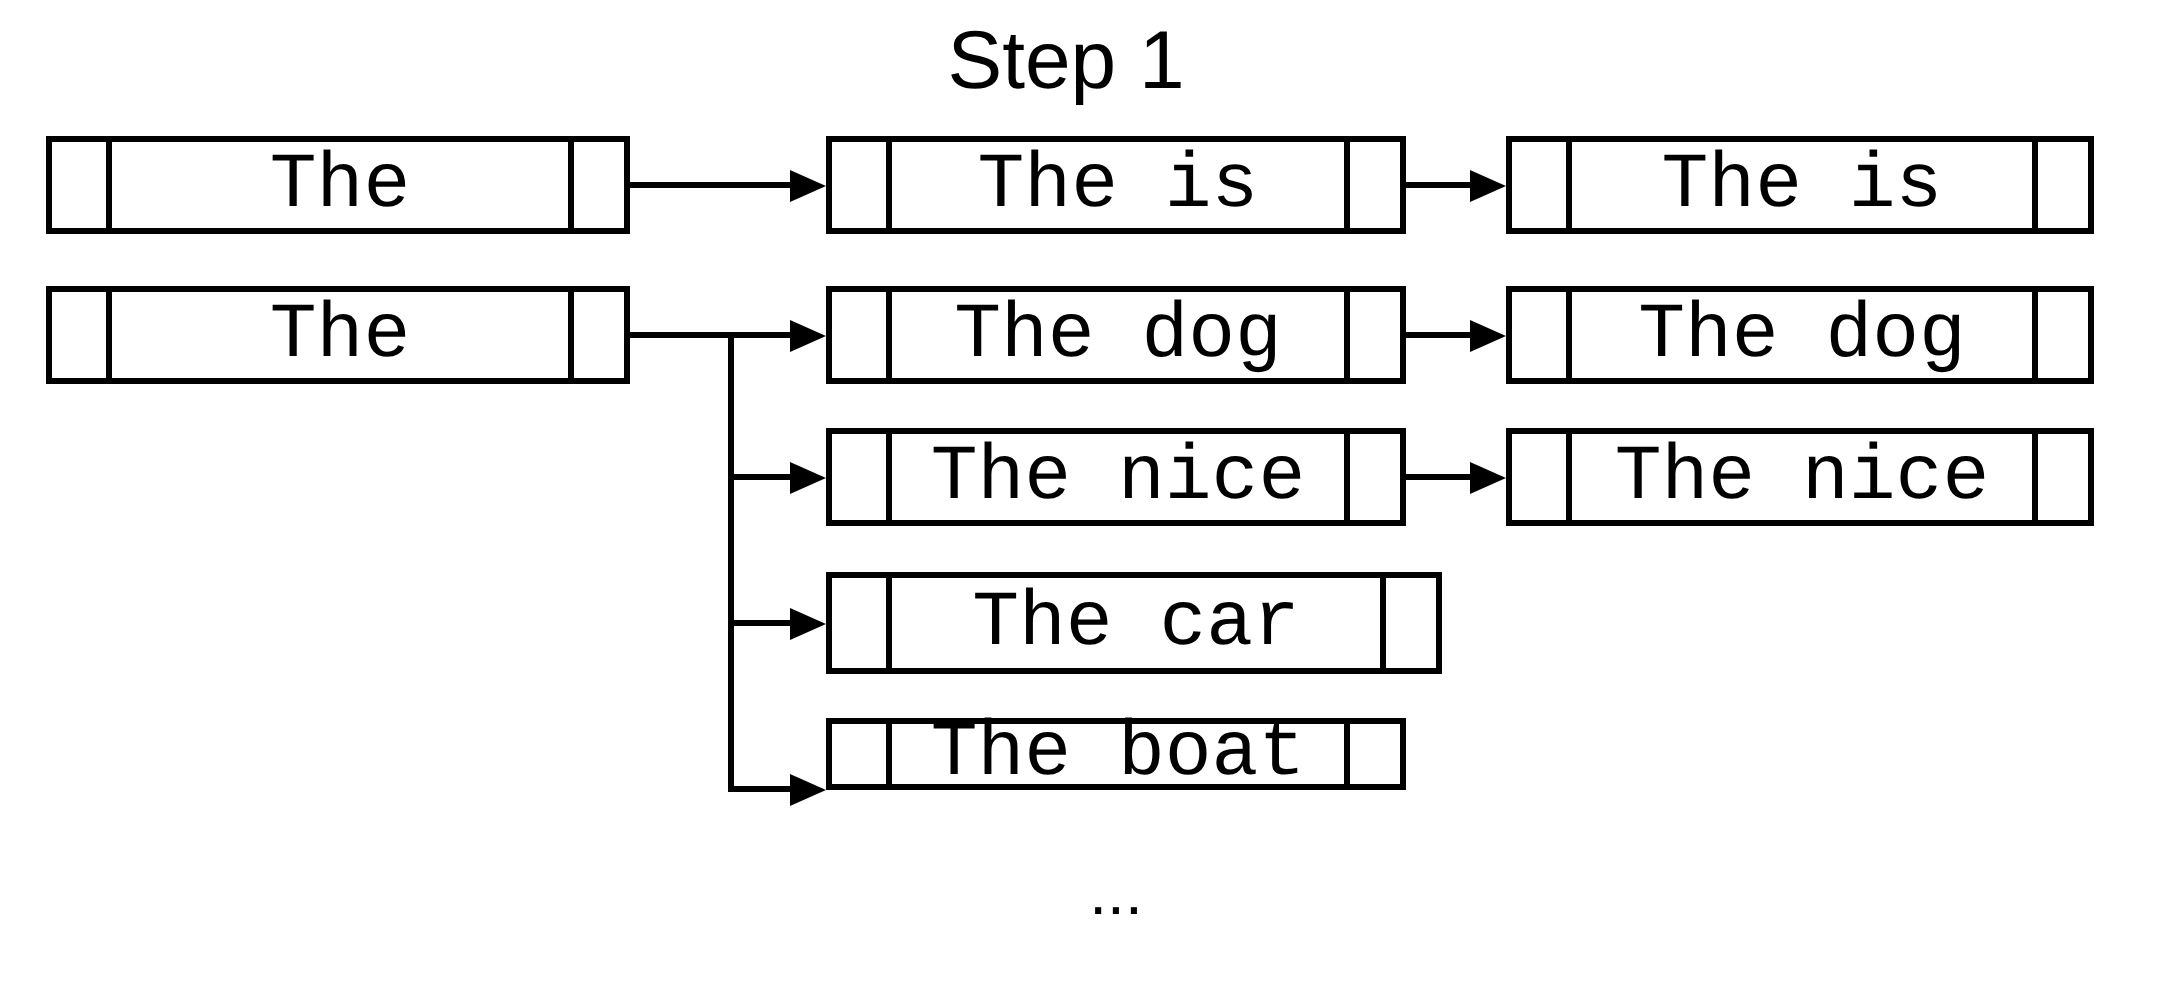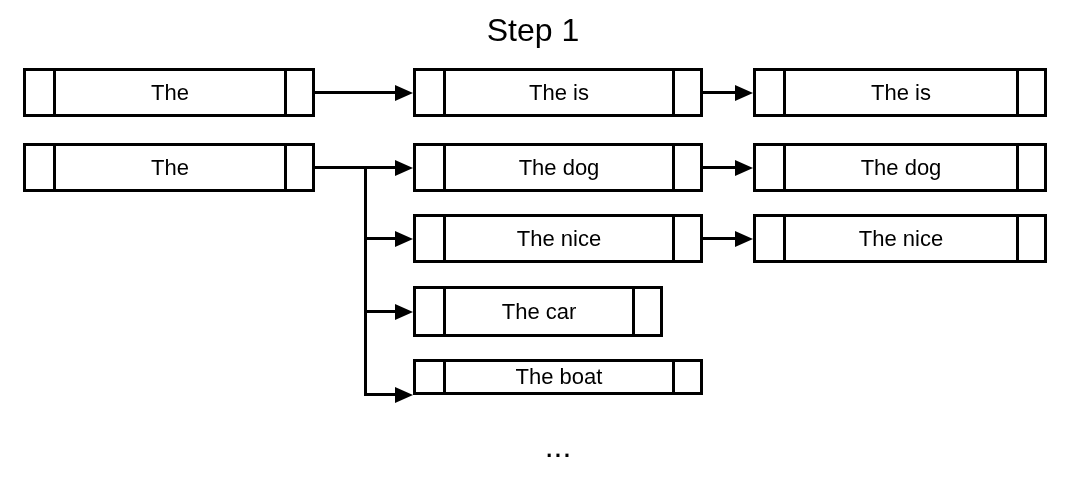--- a/index.html
+++ b/index.html
@@ -13,38 +13,39 @@
     width: 1080px;
     height: 499px;
     background: var(--background);
     font-family: "Liberation Sans", sans-serif;
     color: var(--text);
     overflow: hidden;
   }
   .title {
     position: absolute;
     left: 413px; top: 12px; width: 240px;
-    font-size: 32px; line-height: 36px;
+    font-size: 41px; line-height: 36px;
     text-align: center;
     white-space: nowrap;
   }
   .node {
     position: absolute;
     display: flex;
     box-sizing: border-box;
     border: 3px solid var(--stroke);
     background: var(--background);
   }
   .cell-left  { width: 27px; border-right: 3px solid var(--stroke); }
   .cell-right { width: 25px; border-left: 3px solid var(--stroke); }
   .cell-mid   {
     flex: 1;
     display: flex; align-items: center; justify-content: center;
-    font-size: 22px; line-height: 30px;
+    font-size: 39px; line-height: 30px;
     white-space: nowrap;
+    font-family: Liberation Mono, monospace;
   }
   .hline { position: absolute; height: 3px; background: var(--stroke); }
   .vline { position: absolute; width: 3px; background: var(--stroke); }
   .ahead {
     position: absolute; width: 0; height: 0;
     border-top: 8px solid transparent;
     border-bottom: 8px solid transparent;
     border-left: 18px solid var(--stroke);
   }
   .ellipsis {
@@ -80,21 +81,21 @@
   <div class="node" style="left:413px;top:143px;width:290px;height:49px">
     <div class="cell-left"></div>
     <div class="cell-mid">The dog</div>
     <div class="cell-right"></div>
   </div>
   <div class="node" style="left:413px;top:214px;width:290px;height:49px">
     <div class="cell-left"></div>
     <div class="cell-mid">The nice</div>
     <div class="cell-right"></div>
   </div>
-  <div class="node" style="left:413px;top:286px;width:250px;height:51px">
+  <div class="node" style="left:413px;top:286px;width:308px;height:51px">
     <div class="cell-left"></div>
     <div class="cell-mid">The car</div>
     <div class="cell-right"></div>
   </div>
   <div class="node" style="left:413px;top:359px;width:290px;height:36px">
     <div class="cell-left"></div>
     <div class="cell-mid">The boat</div>
     <div class="cell-right"></div>
   </div>
 

